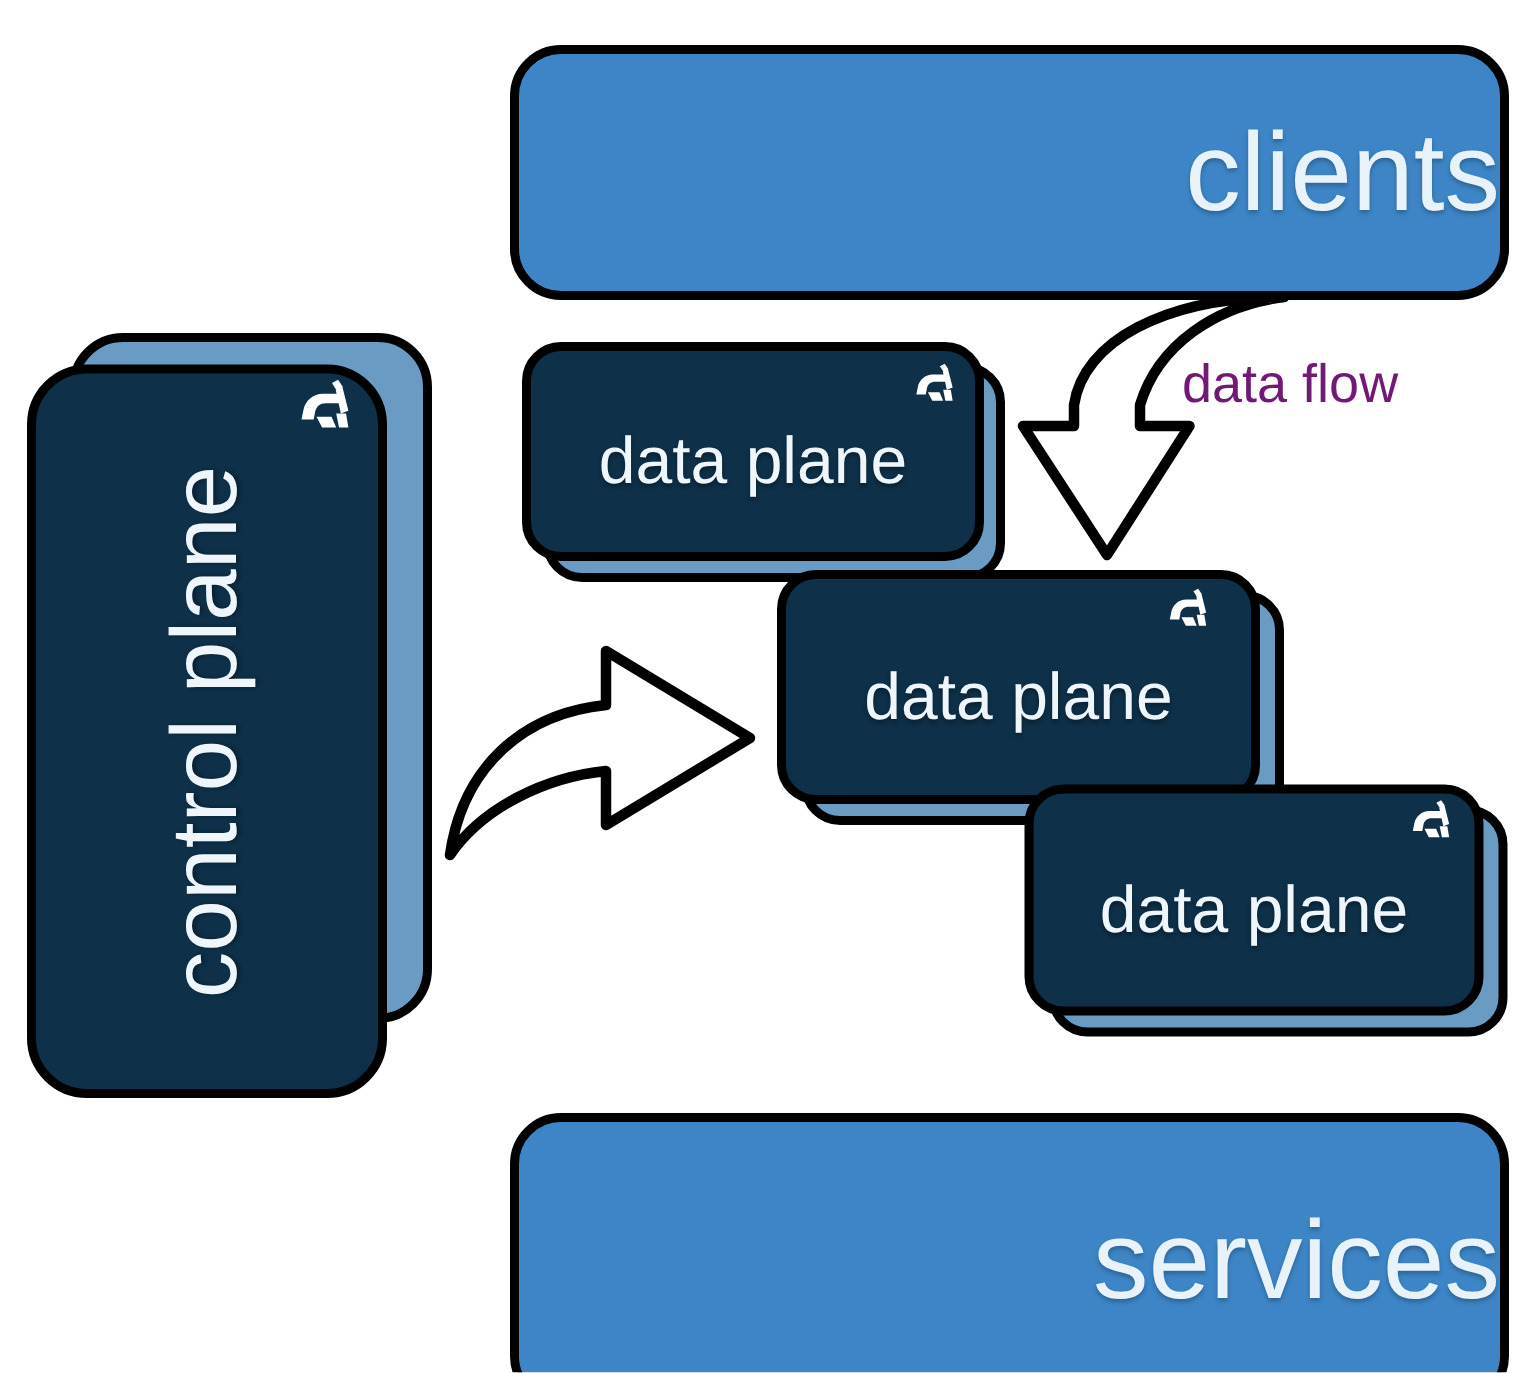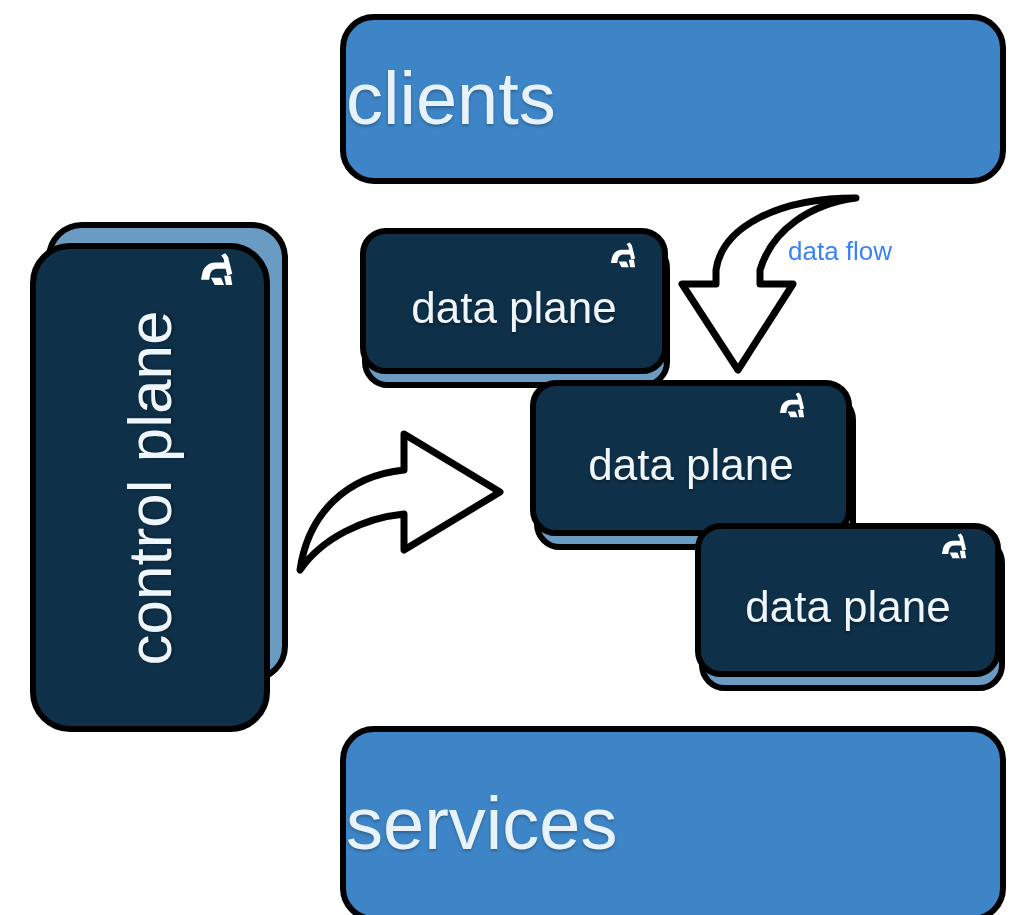--- a/index.html
+++ b/index.html
@@ -15,21 +15,22 @@
     overflow: hidden;
     font-family: "Liberation Sans", sans-serif;
   }
 
   
   .box {
     position: absolute;
     box-sizing: border-box;
     display: flex;
     align-items: center;
-    justify-content: flex-start;
+    justify-content: flex-end;
+    margin-top: 16px;
   }
 
   .wide-box {
     background: #3d85c6;
     border: 6px solid #000000;
     border-radius: 34px;
   }
   .wide-box .box-label {
     color: #e8f2fb;
     font-size: 74px;
@@ -50,21 +51,20 @@
     box-sizing: border-box;
   }
   .stack-front {
     position: absolute;
     background: #0e3048;
     border: 6px solid #000000;
     box-sizing: border-box;
     display: flex;
     align-items: center;
     justify-content: center;
-    margin-left: 12px;
   }
   .stack-front .box-label {
     color: #eef5fb;
     line-height: 1;
     text-shadow: 0 2px 3px rgba(0,0,0,0.35);
     white-space: nowrap;
   }
 
   
   .logo-mark {
@@ -75,22 +75,22 @@
 
   
   .arrow {
     position: absolute;
     pointer-events: none;
   }
   .arrow svg { display: block; overflow: visible; }
 
   .flow-label {
     position: absolute;
-    color: #3b82f6;
-    font-size: 26px;
+    color: #701a75;
+    font-size: 36px;
     font-weight: 400;
     white-space: nowrap;
     line-height: 1;
   }
 
   
   #clients-box   { left: 340px; top: 14px;  width: 666px; height: 170px; }
   #services-box  { left: 340px; top: 726px; width: 666px; height: 196px; }
 
   #control-plane-stack { left: 18px; top: 222px; width: 270px; height: 510px; }

